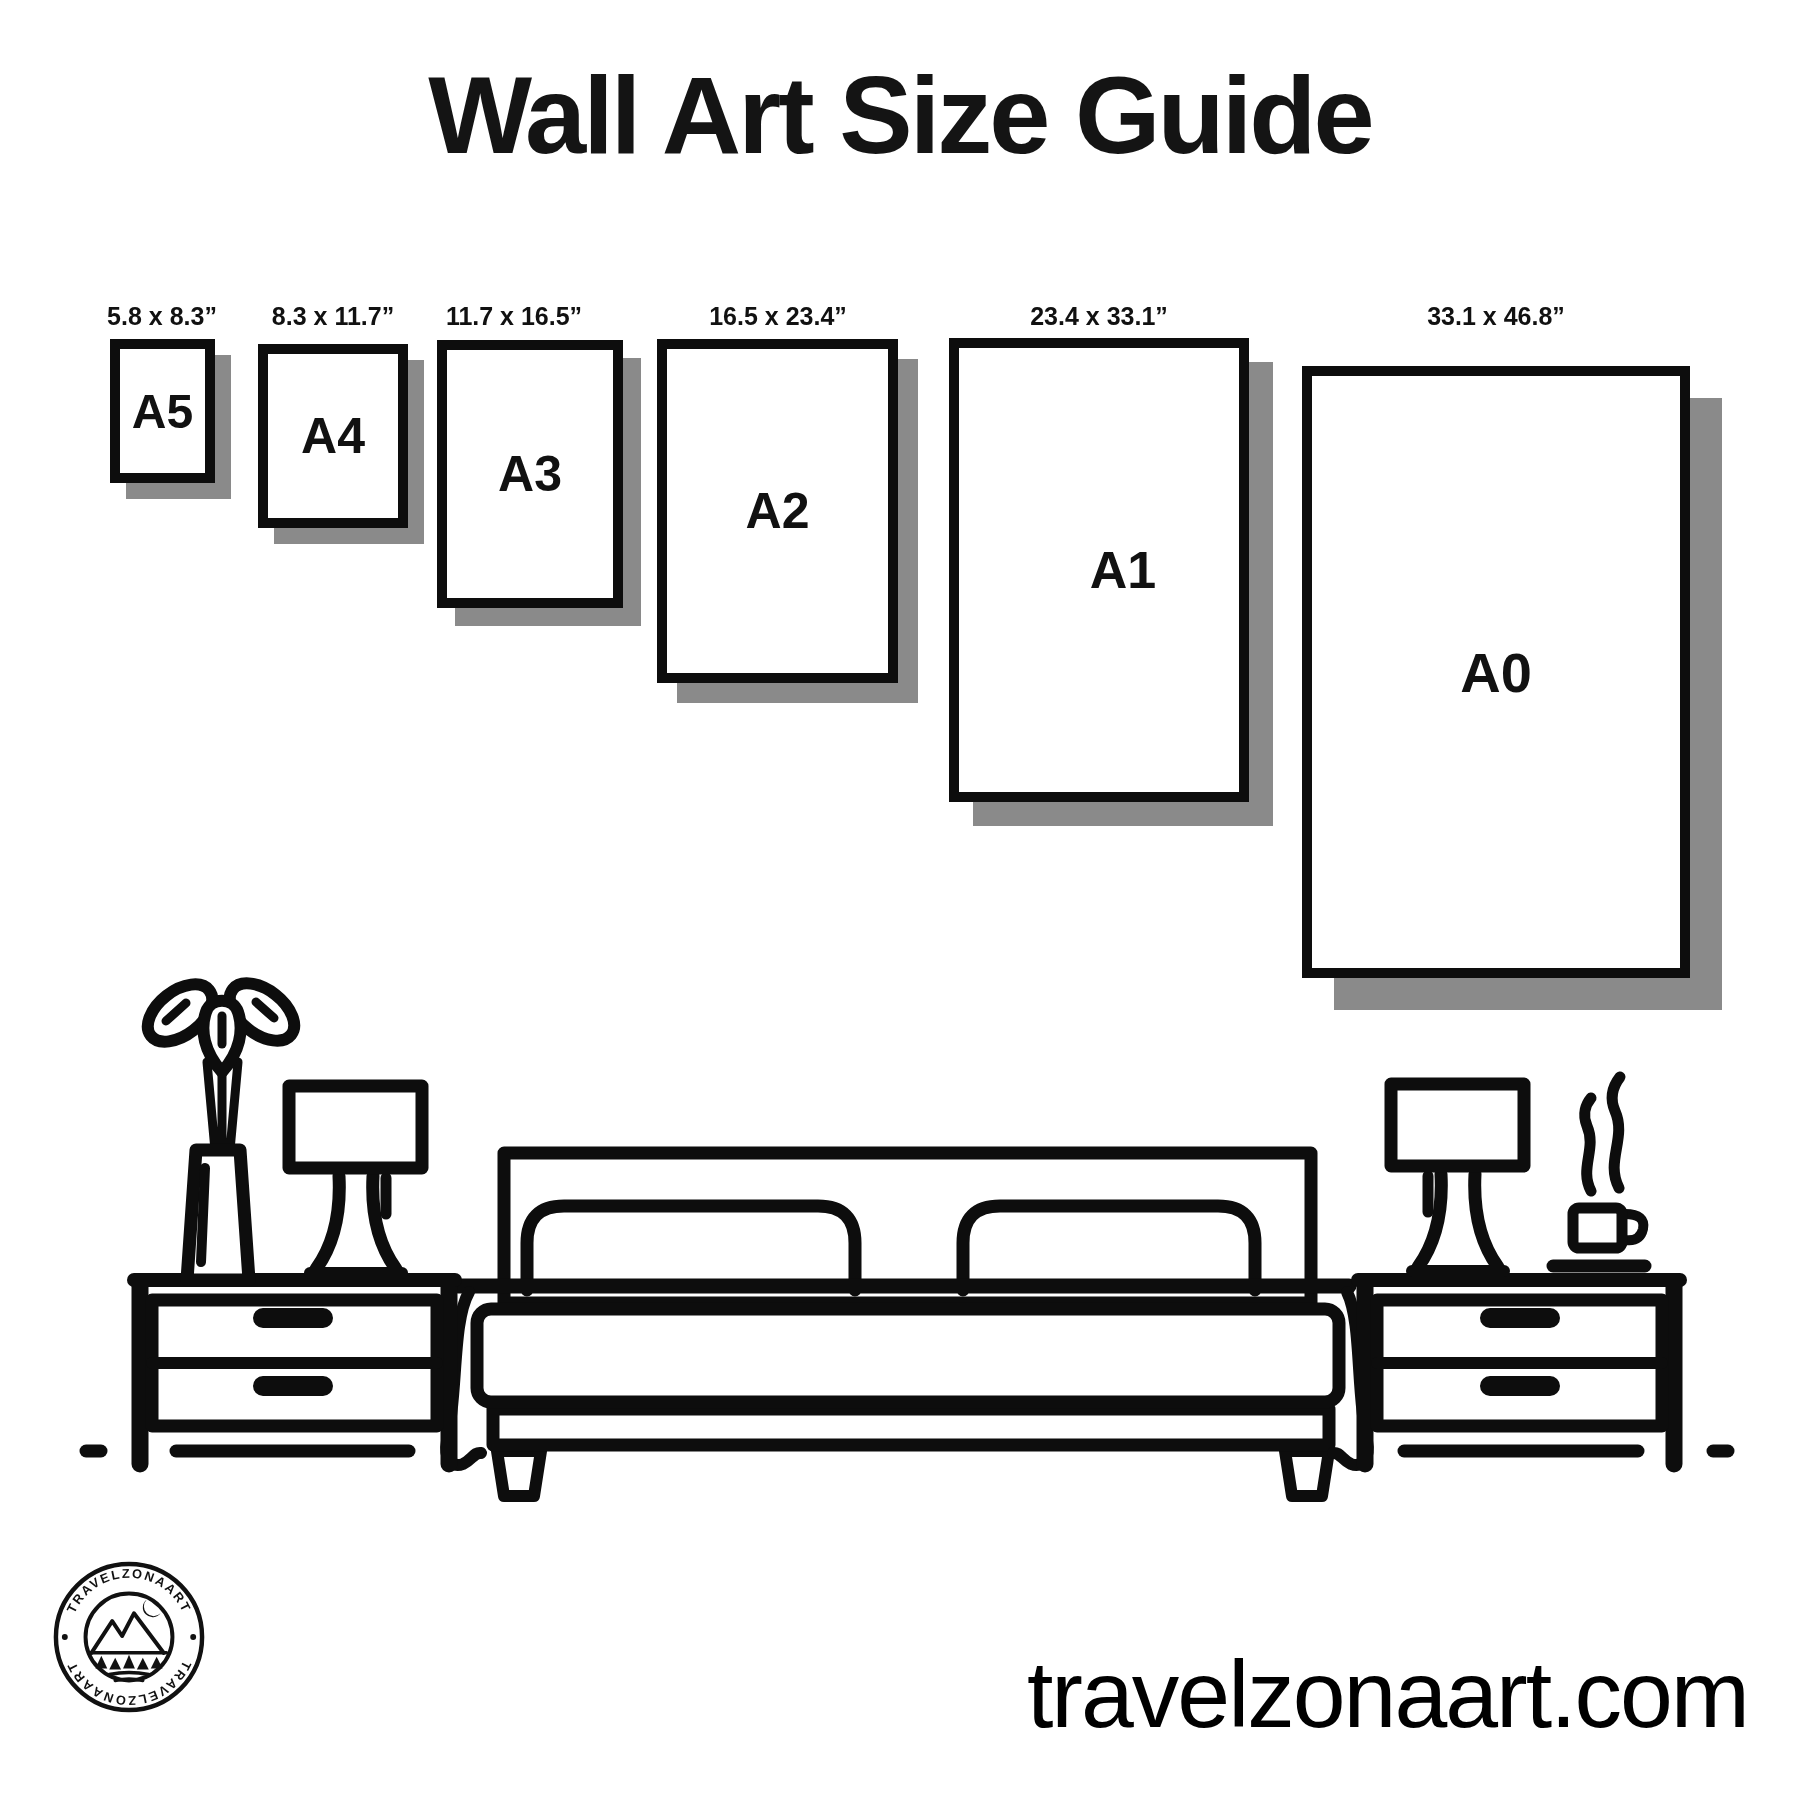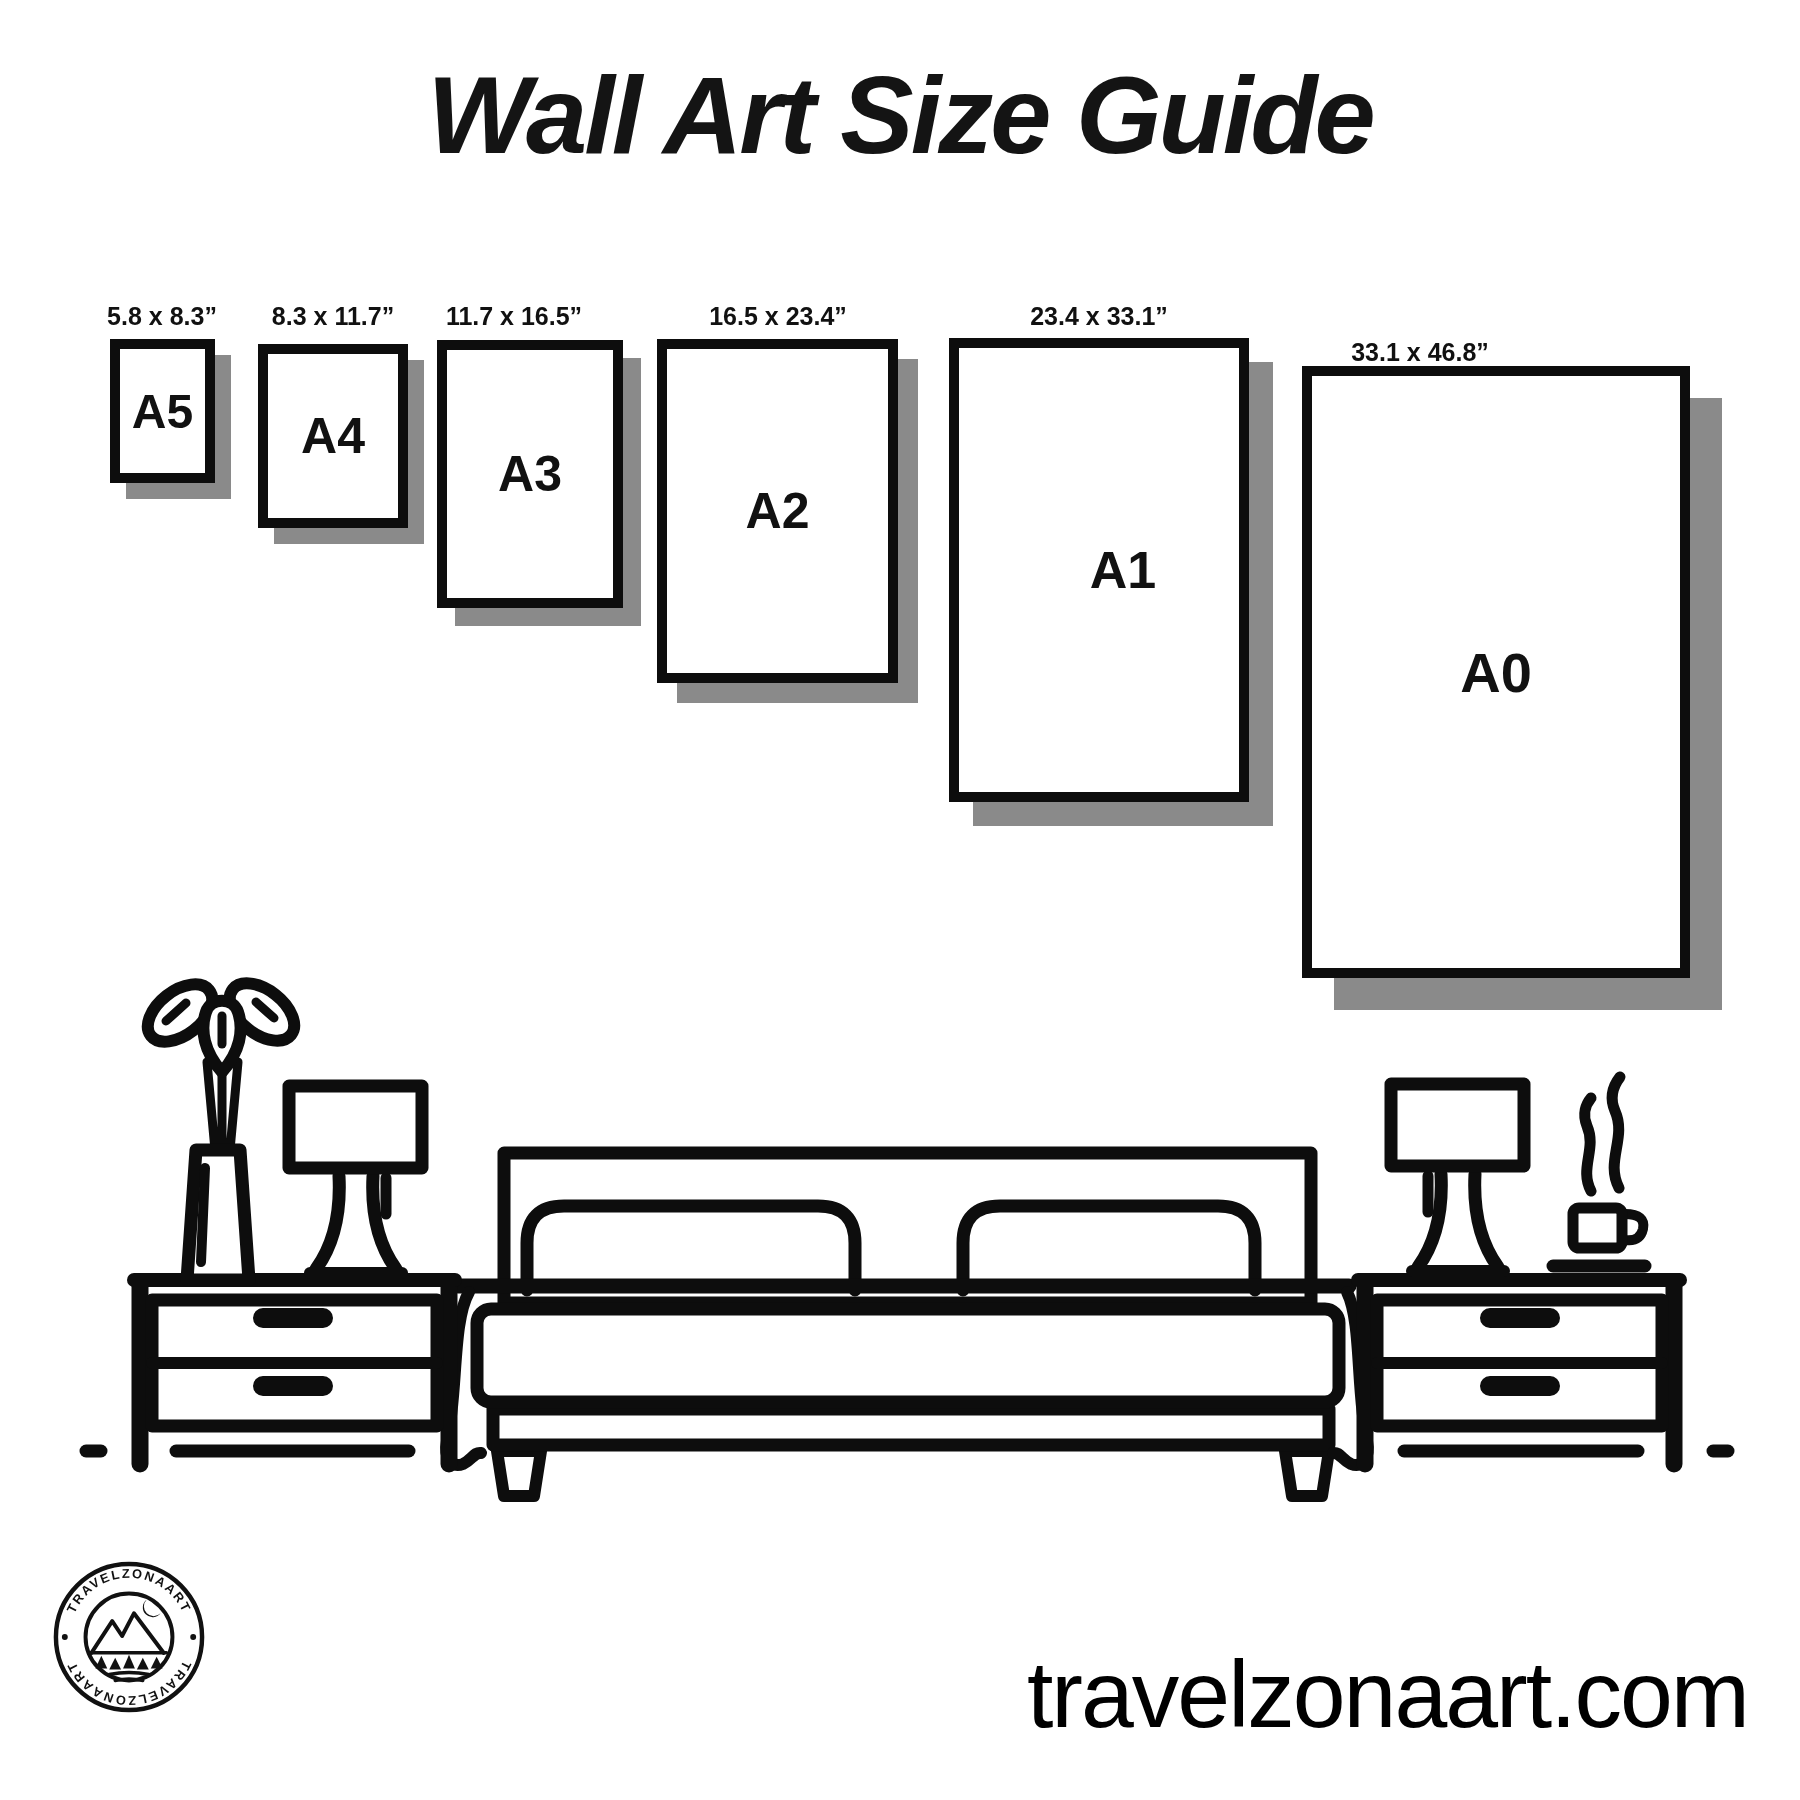--- a/index.html
+++ b/index.html
@@ -24,39 +24,38 @@
     left: 0;
     right: 0;
     top: 52px;
     margin: 0;
     text-align: center;
     font-size: 110px;
     line-height: 1.15;
     font-weight: bold;
     letter-spacing: -3px;
     color: #141414;
-    font-style: italic;
   }
   
   .size-label {
     position: absolute;
     top: 302px;
     width: 300px;
     text-align: center;
     font-size: 25px;
     font-weight: bold;
     white-space: nowrap;
     color: #111111;
   }
   .lbl-a5 { left: 12px; }
   .lbl-a4 { left: 183px; }
   .lbl-a3 { left: 364px; }
   .lbl-a2 { left: 628px; }
   .lbl-a1 { left: 949px; }
-  .lbl-a0 { left: 1270px; margin-top: 36px; }
+  .lbl-a0 { left: 1346px; }
 
   .frame {
     position: absolute;
     box-sizing: border-box;
     background: #ffffff;
     border: 10px solid #0d0d0d;
     display: flex;
     align-items: center;
     justify-content: center;
   }

